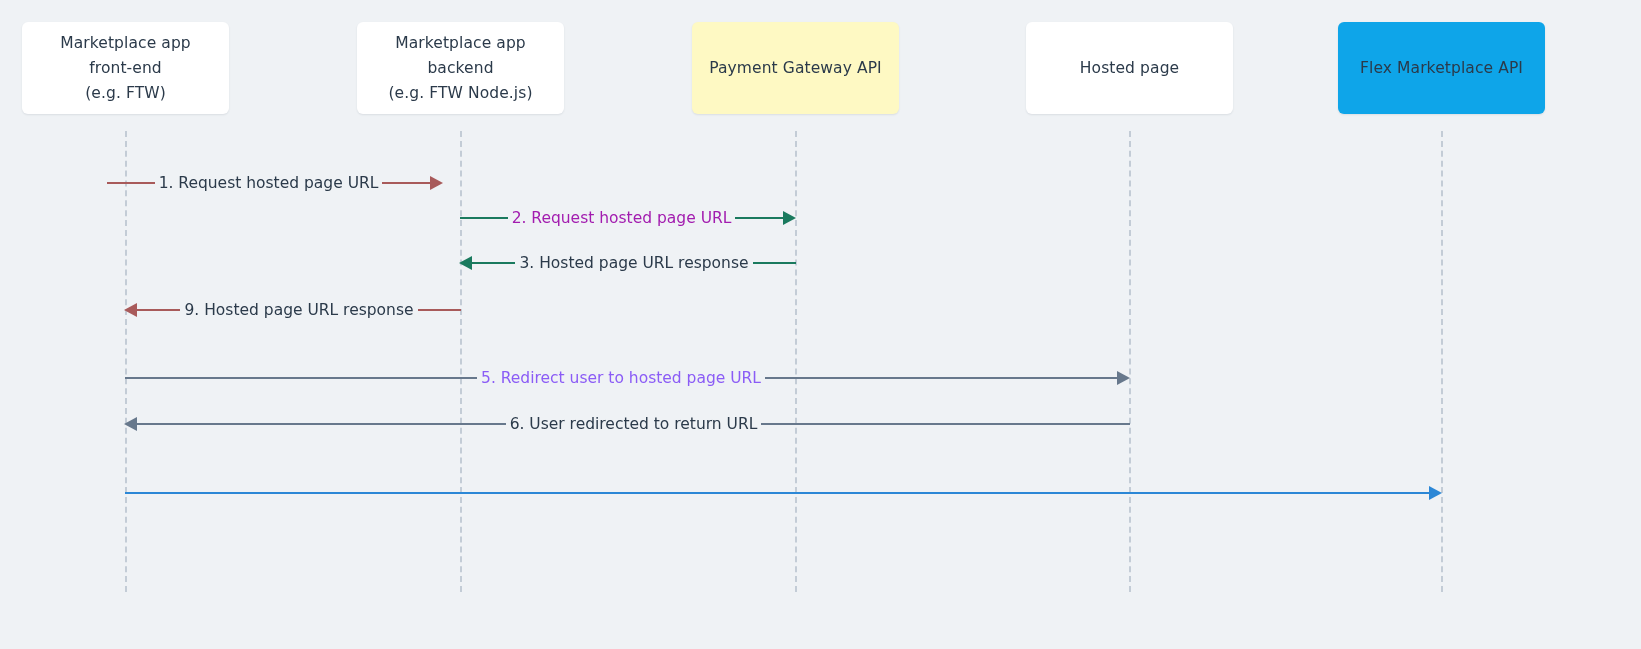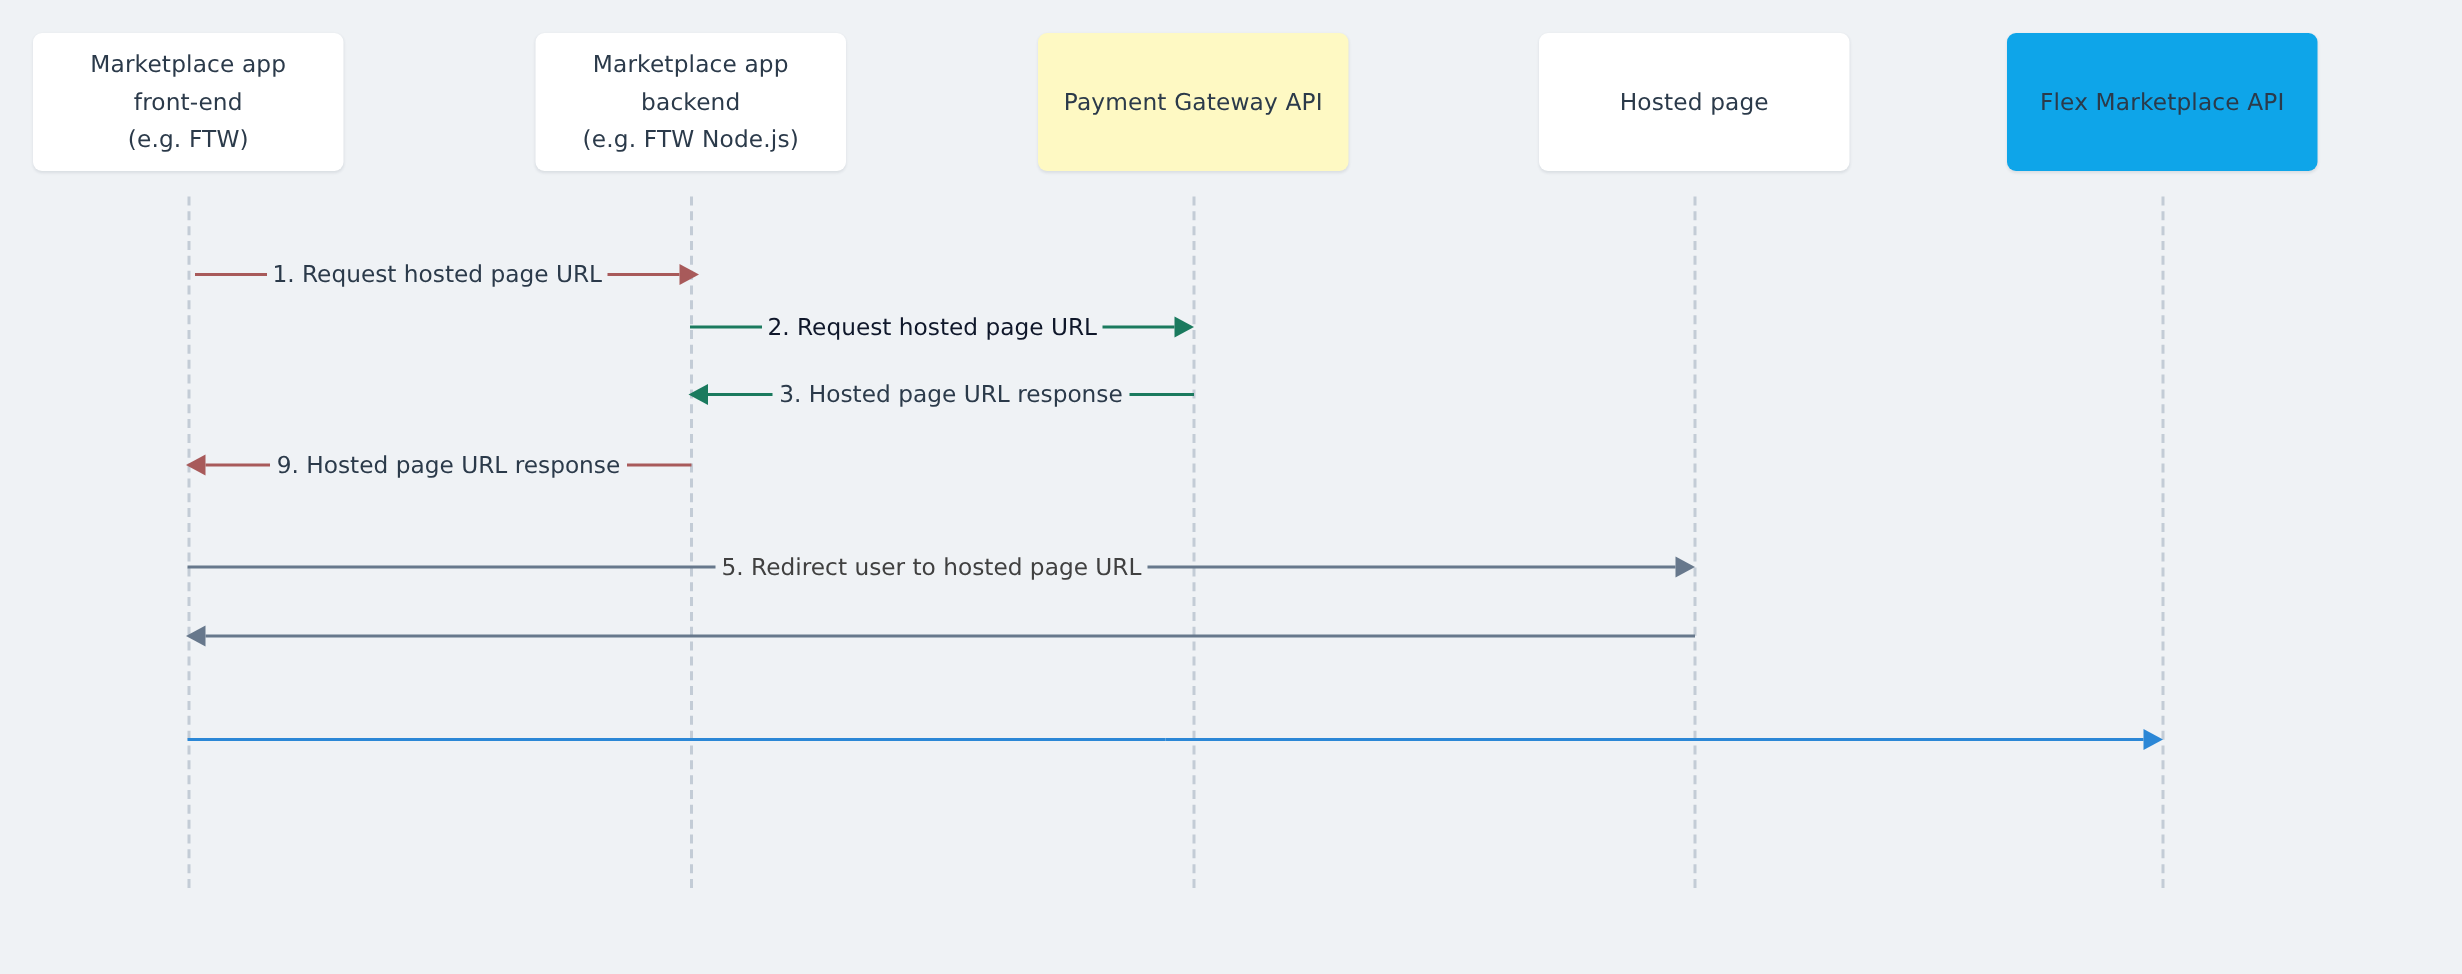--- a/index.html
+++ b/index.html
@@ -112,53 +112,54 @@
       </div>
     </div>
   <div id="lifelines-layer">
       <div class="lifeline" style="left: 125px; top: 131px; height: 461px; border-left-color: rgb(195, 204, 214);"></div>
       <div class="lifeline" style="left: 460px; top: 131px; height: 461px; border-left-color: rgb(195, 204, 214);"></div>
       <div class="lifeline" style="left: 795px; top: 131px; height: 461px; border-left-color: rgb(195, 204, 214);"></div>
       <div class="lifeline" style="left: 1129px; top: 131px; height: 461px; border-left-color: rgb(195, 204, 214);"></div>
       <div class="lifeline" style="left: 1441px; top: 131px; height: 461px; border-left-color: rgb(195, 204, 214);"></div>
     </div>
   <div id="messages-layer">
-      <div class="message" style="left: 130px; width: 336px; top: 159px; height: 48px;">
+      <div class="message" style="left: 107px; width: 336px; top: 159px; height: 48px;">
         <div class="msg-line" style="border-top-color: rgb(168, 90, 90);"></div>
         <div class="msg-label" style="color: rgb(43, 58, 74);">1. Request hosted page URL</div>
         <div class="msg-line" style="border-top-color: rgb(168, 90, 90);"></div>
         <div class="arrowhead right" style="border-left-color: rgb(168, 90, 90);"></div>
       </div>
       <div class="message" style="left: 460px; width: 336px; top: 194px; height: 48px;">
         <div class="msg-line" style="border-top-color: rgb(26, 122, 94);"></div>
-        <div class="msg-label" style="color: #0f172a;">2. Request hosted page URL</div>
+        <div class="msg-label" style="color: #a21caf;">2. Request hosted page URL</div>
         <div class="msg-line" style="border-top-color: rgb(26, 122, 94);"></div>
         <div class="arrowhead right" style="border-left-color: rgb(26, 122, 94);"></div>
       </div>
       <div class="message" style="left: 459px; width: 337px; top: 239px; height: 48px;">
         <div class="arrowhead left" style="border-right-color: rgb(26, 122, 94);"></div>
         <div class="msg-line" style="border-top-color: rgb(26, 122, 94);"></div>
         <div class="msg-label" style="color: rgb(43, 58, 74);">3. Hosted page URL response</div>
         <div class="msg-line" style="border-top-color: rgb(26, 122, 94);"></div>
       </div>
       <div class="message" style="left: 124px; width: 337px; top: 286px; height: 48px;">
         <div class="arrowhead left" style="border-right-color: rgb(168, 90, 90);"></div>
         <div class="msg-line" style="border-top-color: rgb(168, 90, 90);"></div>
         <div class="msg-label" style="color: rgb(43, 58, 74);">9. Hosted page URL response</div>
         <div class="msg-line" style="border-top-color: rgb(168, 90, 90);"></div>
       </div>
       <div class="message" style="left: 125px; width: 1005px; top: 354px; height: 48px;">
         <div class="msg-line" style="border-top-color: rgb(103, 120, 140);"></div>
-        <div class="msg-label" style="color: #404040;">5. Redirect user to hosted page URL</div>
+        <div class="msg-label" style="color: #8b5cf6;">5. Redirect user to hosted page URL</div>
         <div class="msg-line" style="border-top-color: rgb(103, 120, 140);"></div>
         <div class="arrowhead right" style="border-left-color: rgb(103, 120, 140);"></div>
       </div>
       <div class="message" style="left: 124px; width: 1006px; top: 400px; height: 48px;">
         <div class="arrowhead left" style="border-right-color: rgb(103, 120, 140);"></div>
         <div class="msg-line" style="border-top-color: rgb(103, 120, 140);"></div>
+        <div class="msg-label" style="color: rgb(43, 58, 74);">6. User redirected to return URL</div>
         <div class="msg-line" style="border-top-color: rgb(103, 120, 140);"></div>
       </div>
       <div class="message" style="left: 125px; width: 1317px; top: 469px; height: 48px;">
         <div class="msg-line" style="border-top-color: rgb(43, 135, 214);"></div>
         <div class="msg-line" style="border-top-color: rgb(43, 135, 214);"></div>
         <div class="arrowhead right" style="border-left-color: rgb(43, 135, 214);"></div>
       </div>
     </div>
 </div>
 

